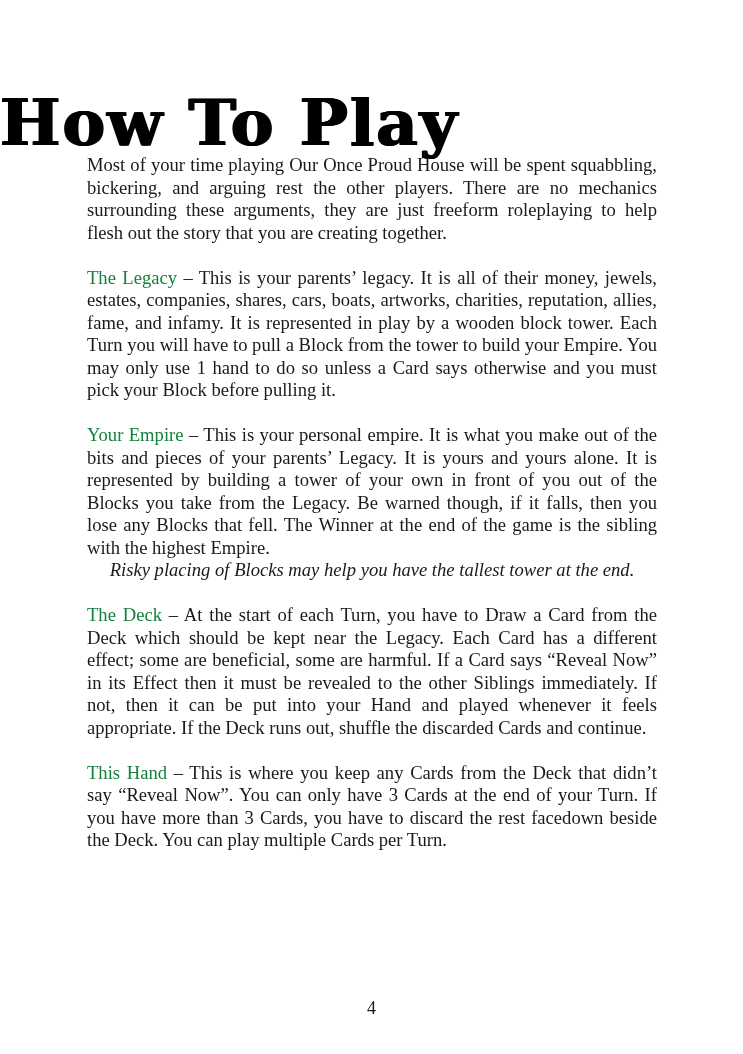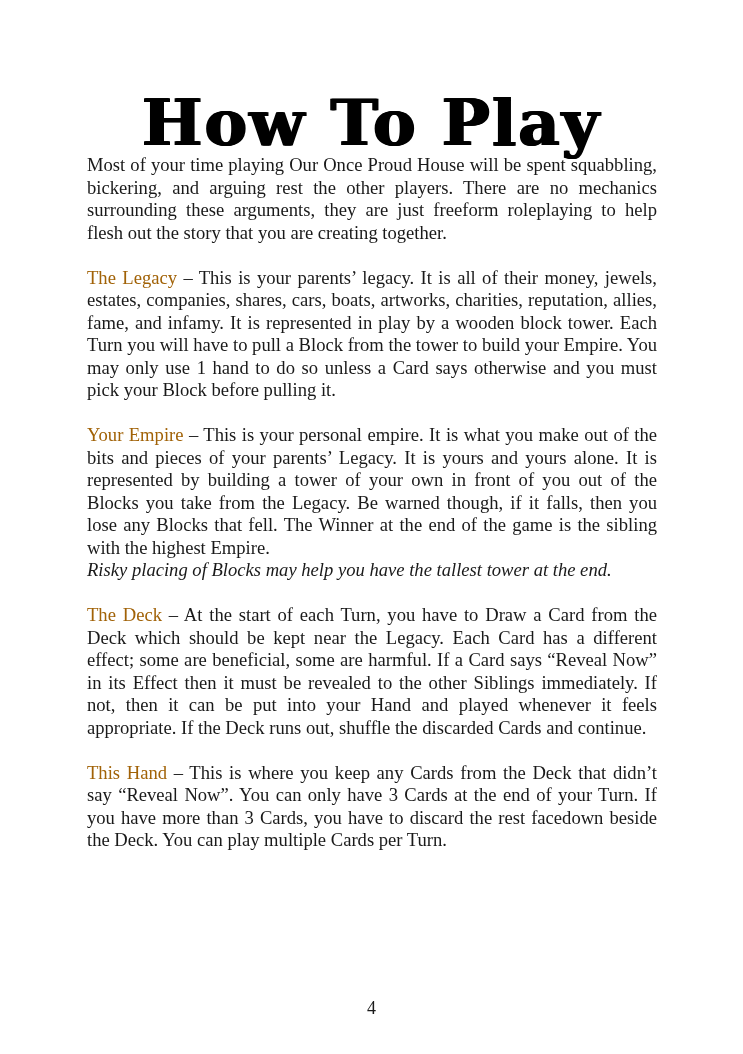--- a/index.html
+++ b/index.html
@@ -19,21 +19,20 @@
       position: absolute;
       left: 0; top: 0;
       width: 743px;
       height: 1054px;
     }
     .title {
       position: absolute;
       left: 0;
       top: 40px;
       width: 743px;
-      text-align: center;
       font-family: "DejaVu Serif", serif;
       font-weight: bold;
       font-size: 64px;
       letter-spacing: 2px;
       line-height: 80px;
       color: #000;
       font-style: normal;
       text-shadow: 1px 0 0 #000, -1px 0 0 #000;
     }
     .content {
@@ -42,26 +41,26 @@
       top: 154px;
       width: 570px;
       font-size: 18.6px;
       line-height: 22.5px;
       text-align: justify;
     }
     .para {
       margin: 0 0 22.5px 0;
     }
     .term {
-      color: #a16207;
+      color: #15803d;
     }
     .italic-note {
       display: block;
       font-style: italic;
-      text-align: left;
+      text-align: center;
     }
     .page-number {
       position: absolute;
       left: 0;
       top: 998px;
       width: 743px;
       text-align: center;
       font-size: 18px;
       color: #1a1a1a;
     }

